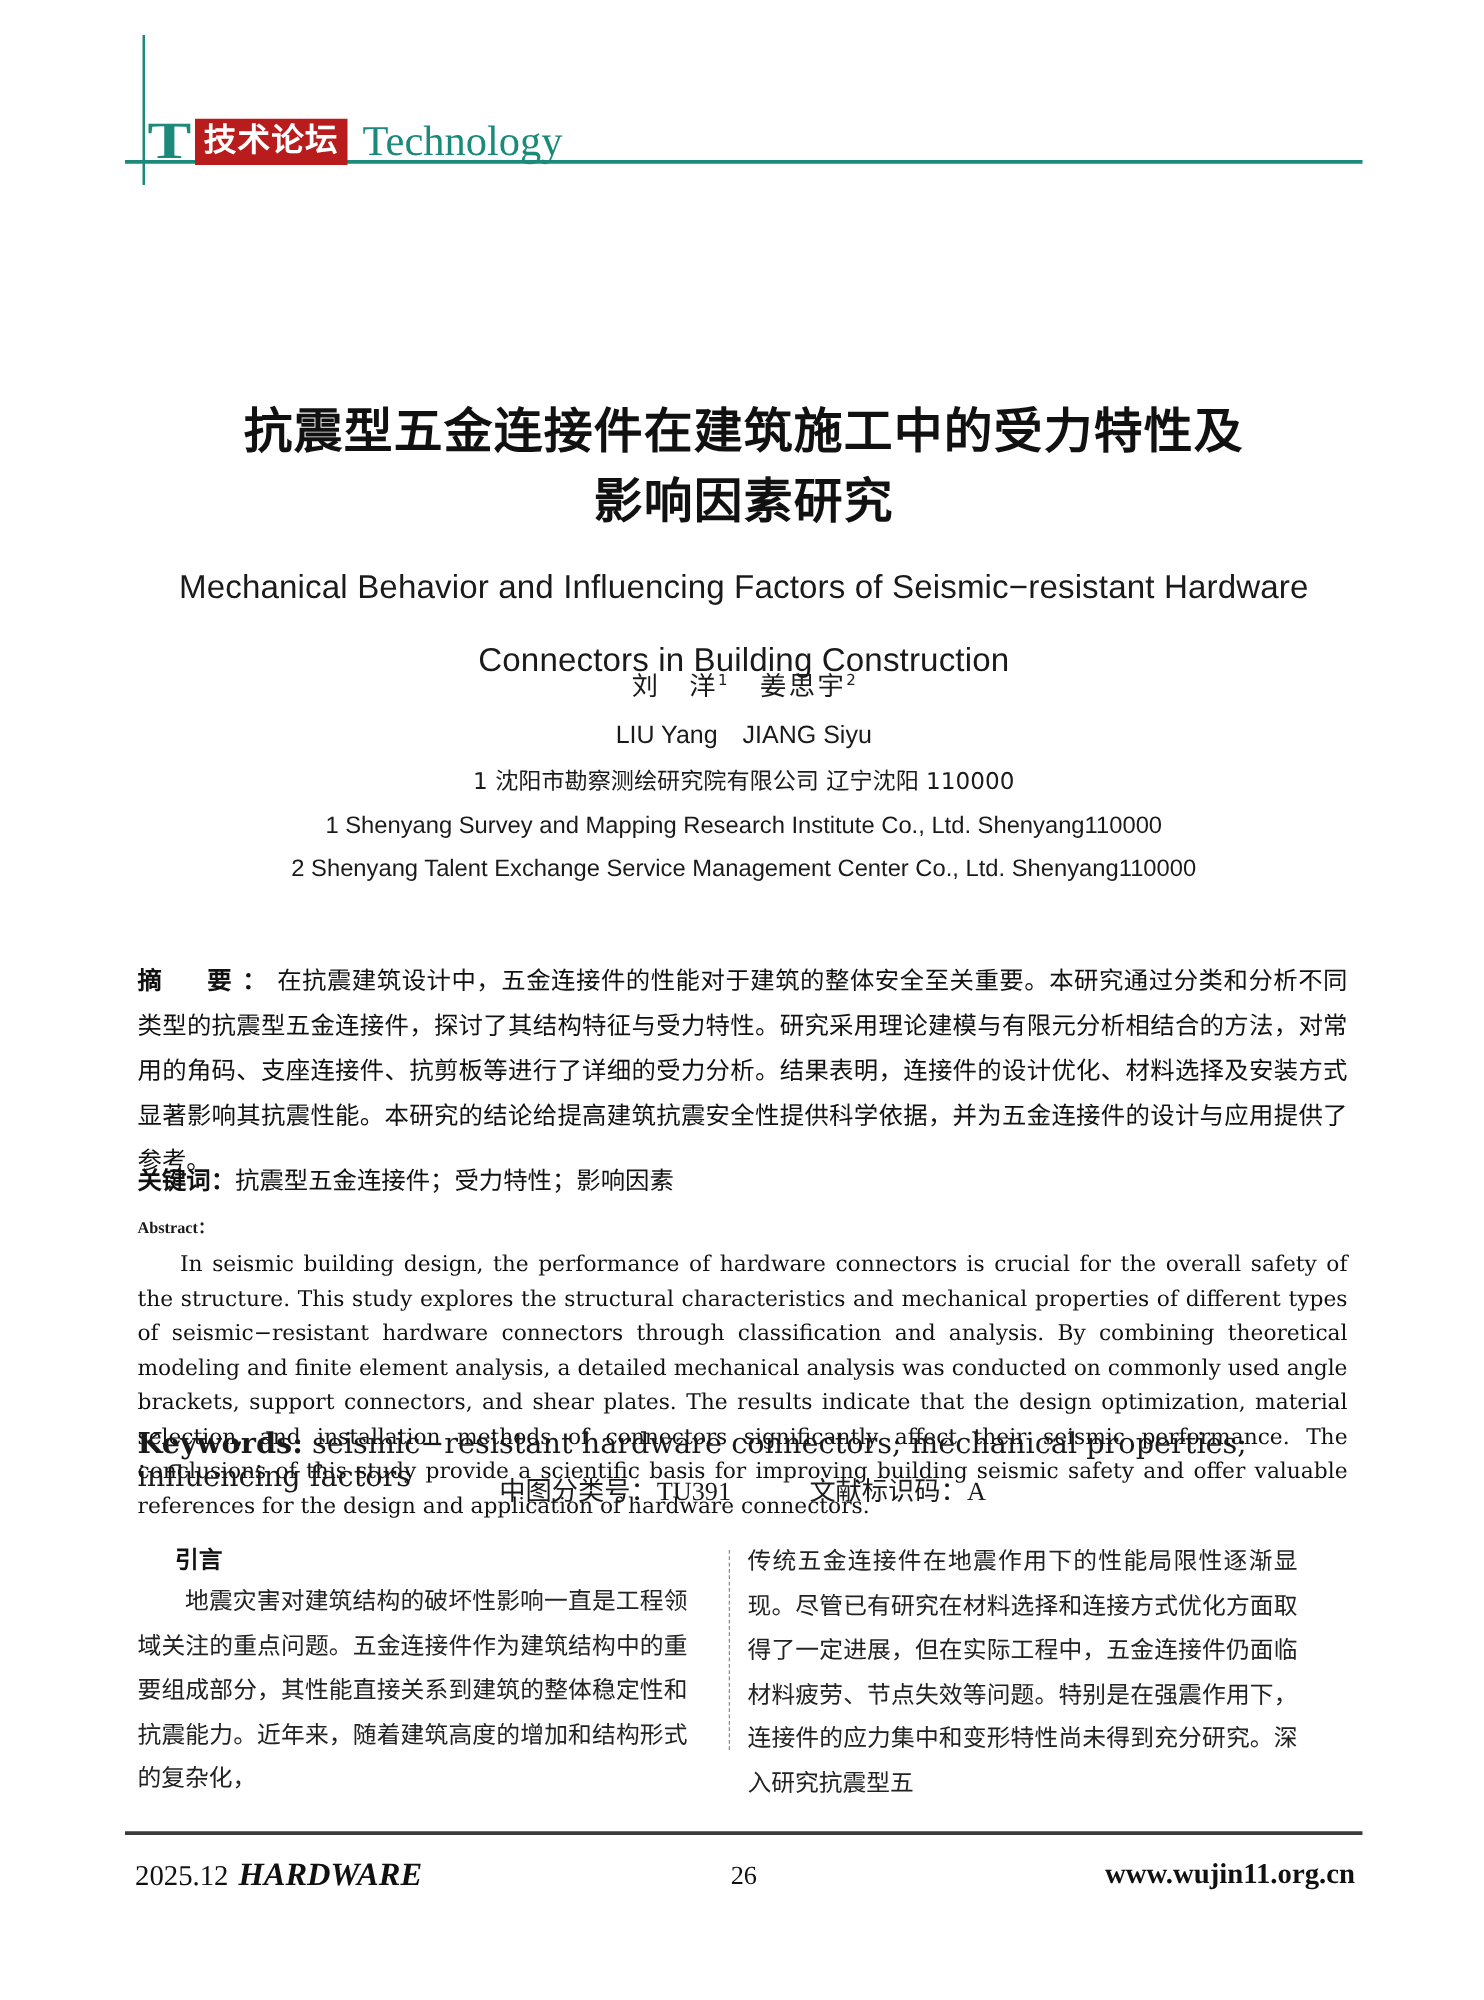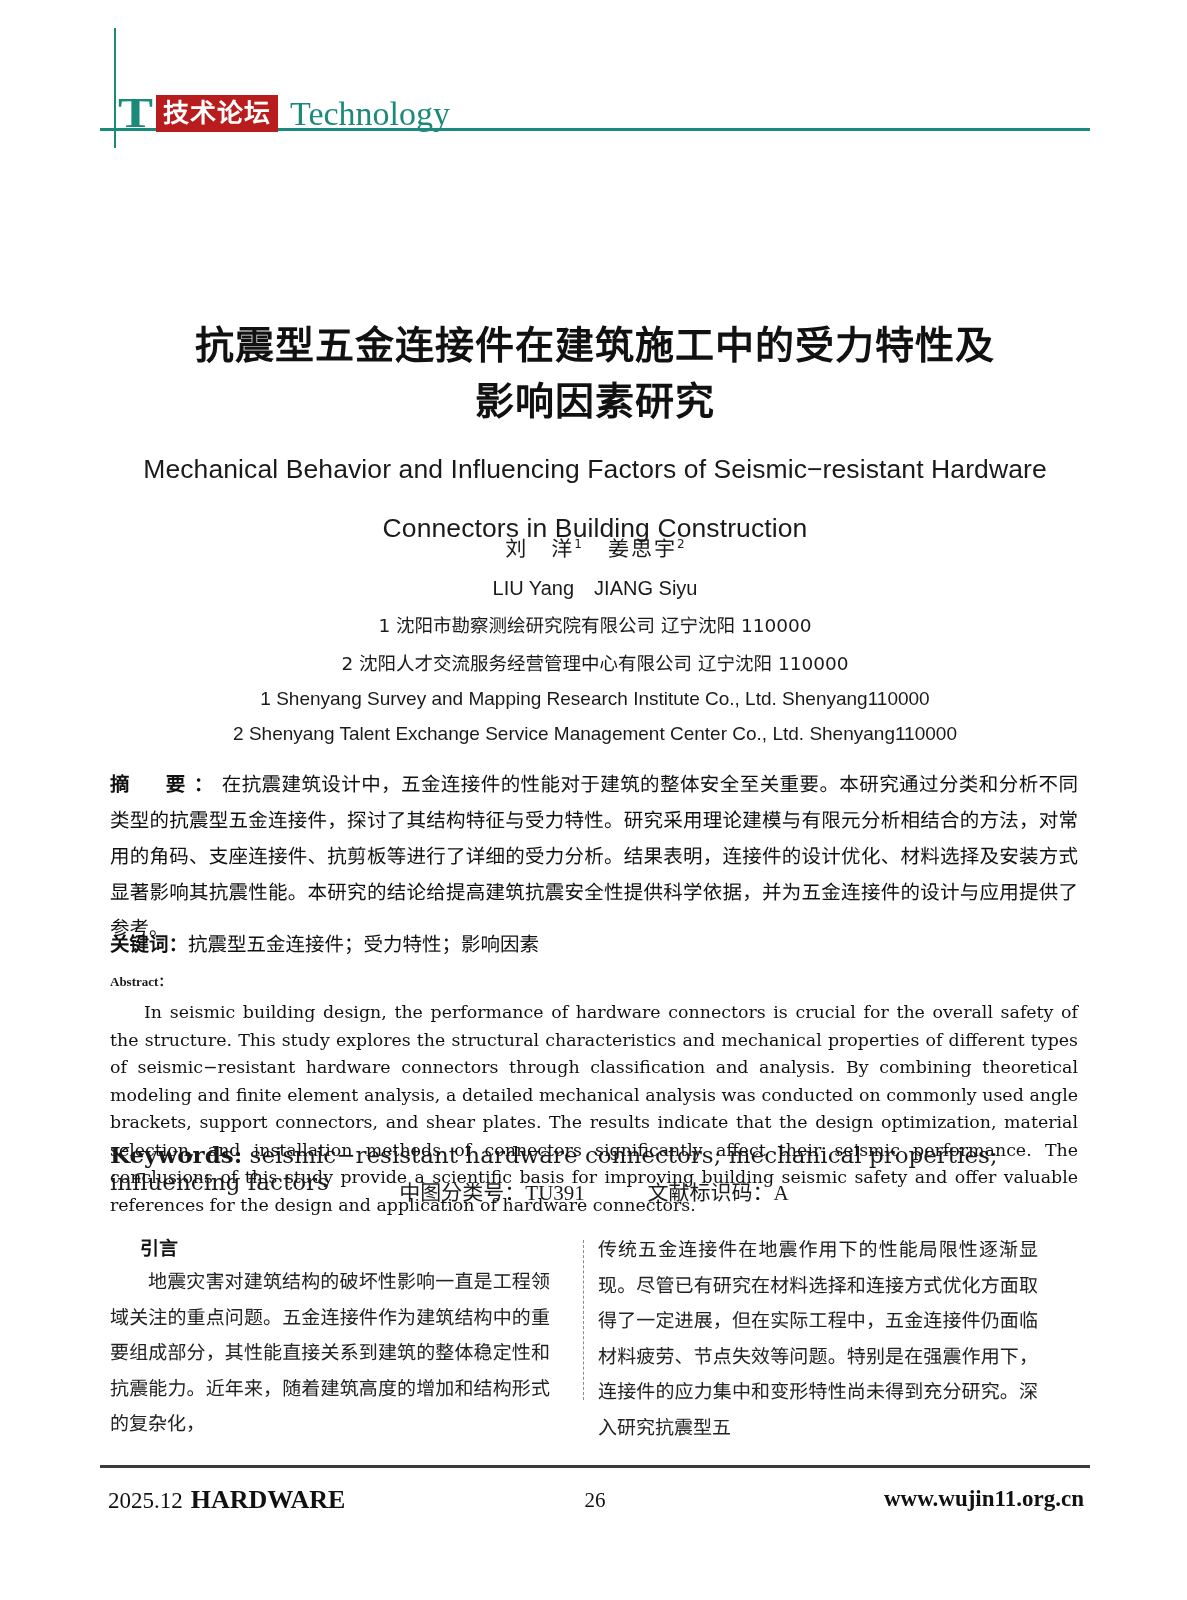--- a/index.html
+++ b/index.html
@@ -297,20 +297,21 @@
     left: 8px;
     top: 4px;
     font-family: "Liberation Serif", serif;
     font-size: 23px;
     line-height: 32px;
     color: #111111;
   }
   .foot-left .journal {
     font-family: "Liberation Serif", serif;
     font-weight: bold;
+    font-style: italic;
     font-size: 26px;
     margin-left: 8px;
   }
   .foot-page {
     position: absolute;
     left: 0;
     right: 0;
     top: 8px;
     text-align: center;
     font-family: "Liberation Serif", serif;
@@ -349,21 +350,20 @@
     <div class="title-en">Connectors in Building Construction</div>
   </div>
 
   <div class="authors">
     <div class="author-cn">
       <span>刘　洋</span><sup>1</sup>
       &nbsp;&nbsp;<span>姜思宇</span><sup>2</sup>
     </div>
     <div class="author-en">LIU Yang　JIANG Siyu</div>
     <div class="affil">1 沈阳市勘察测绘研究院有限公司 辽宁沈阳 110000</div>
-    <div class="affil">2 沈阳人才交流服务经营管理中心有限公司 辽宁沈阳 110000</div>
     <div class="affil-en">1 Shenyang Survey and Mapping Research Institute Co., Ltd. Shenyang110000</div>
     <div class="affil-en">2 Shenyang Talent Exchange Service Management Center Co., Ltd. Shenyang110000</div>
   </div>
 
   <div class="abs-cn">
     <span class="lead">摘　要：</span><span>在抗震建筑设计中，五金连接件的性能对于建筑的整体安全至关重要。本研究通过分类和分析不同类型的抗震型五金连接件，探讨了其结构特征与受力特性。研究采用理论建模与有限元分析相结合的方法，对常用的角码、支座连接件、抗剪板等进行了详细的受力分析。结果表明，连接件的设计优化、材料选择及安装方式显著影响其抗震性能。本研究的结论给提高建筑抗震安全性提供科学依据，并为五金连接件的设计与应用提供了参考。</span>
   </div>
 
   <div class="kw-cn">
     <span class="lead">关键词：</span><span>抗震型五金连接件；受力特性；影响因素</span>

